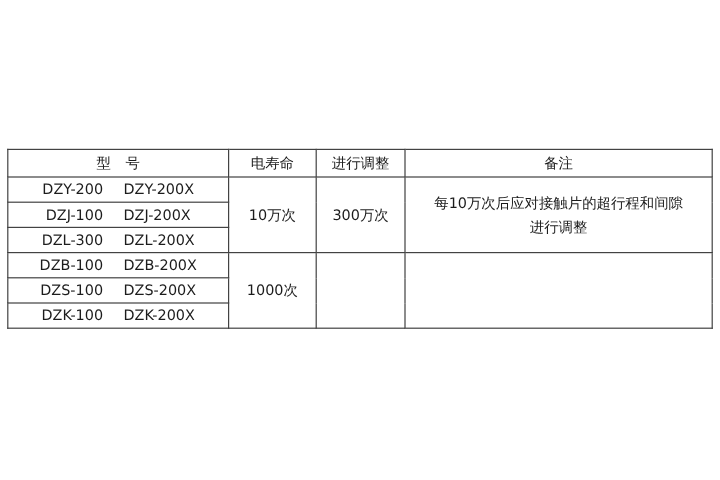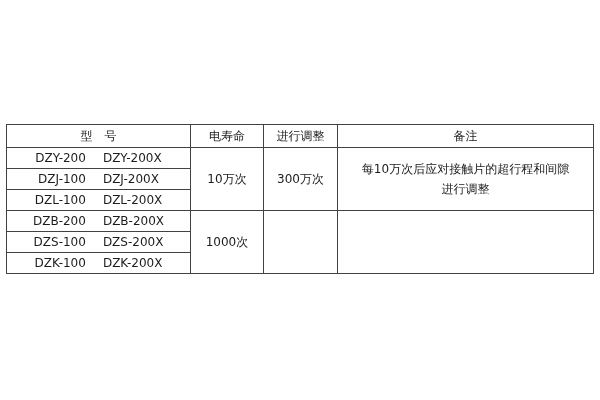--- a/index.html
+++ b/index.html
@@ -79,26 +79,26 @@
         <div class="note-line">进行调整</div>
       </td>
     </tr>
     <tr class="data-row">
       <td class="model-cell">
         <span>DZJ-100</span><span>DZJ-200X</span>
       </td>
     </tr>
     <tr class="data-row">
       <td class="model-cell">
-        <span>DZL-100</span><span>DZL-200X</span>
+        <span>DZL-300</span><span>DZL-200X</span>
       </td>
     </tr>
     <tr class="data-row">
       <td class="model-cell">
-        <span>DZB-200</span><span>DZB-200X</span>
+        <span>DZB-100</span><span>DZB-200X</span>
       </td>
       <td rowspan="3">1000次</td>
       <td rowspan="3"></td>
       <td rowspan="3" class="note-cell">
         <div class="note-line"></div>
         <div class="note-line"></div>
       </td>
     </tr>
     <tr class="data-row">
       <td class="model-cell">

